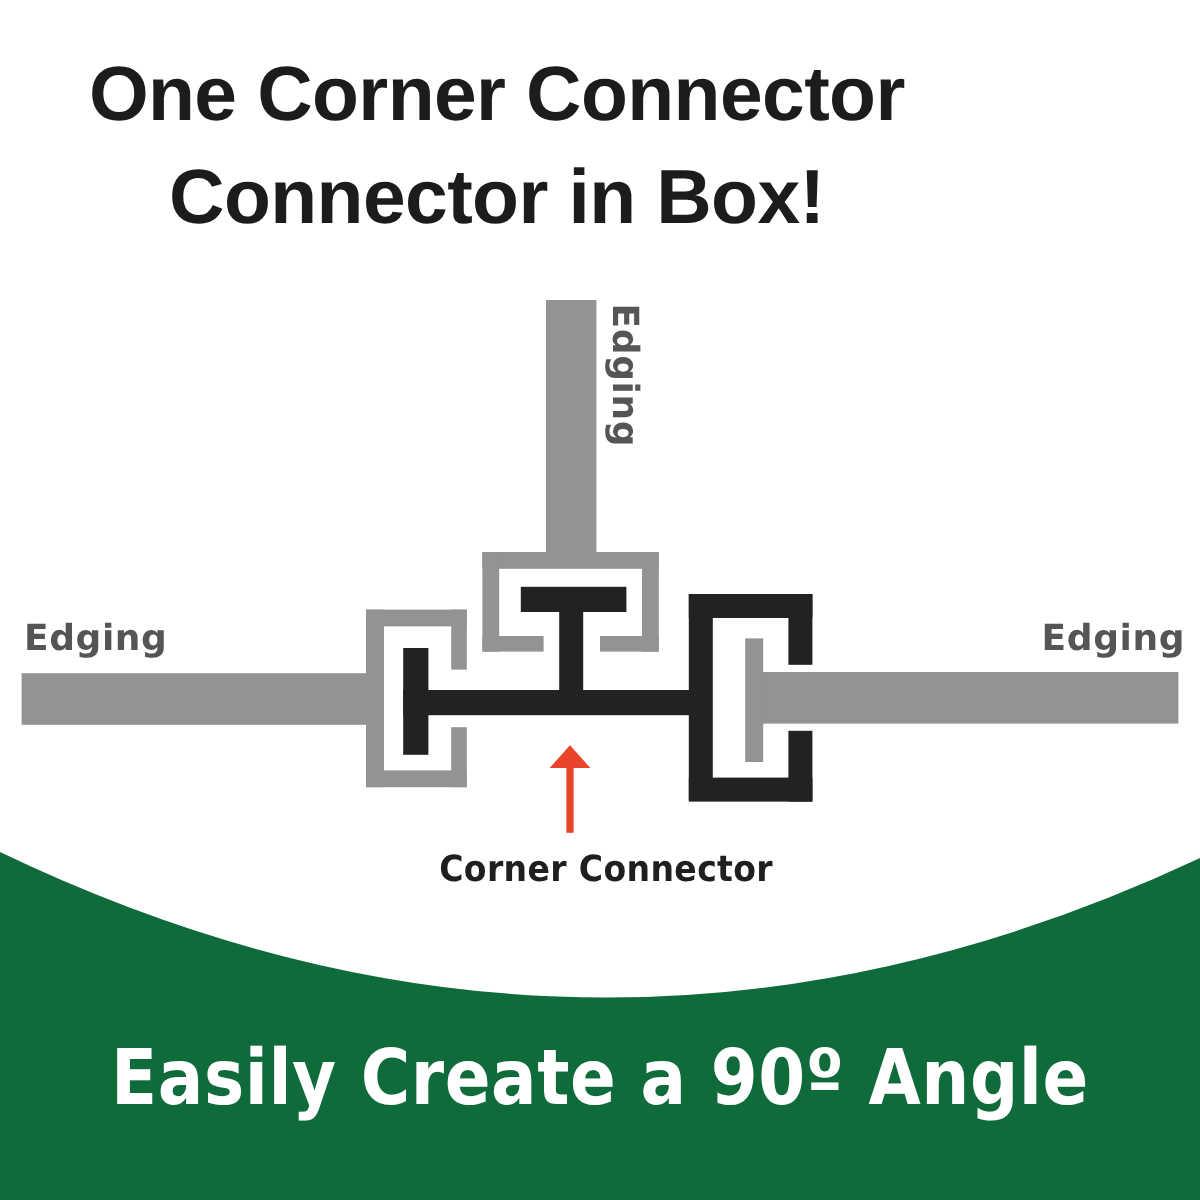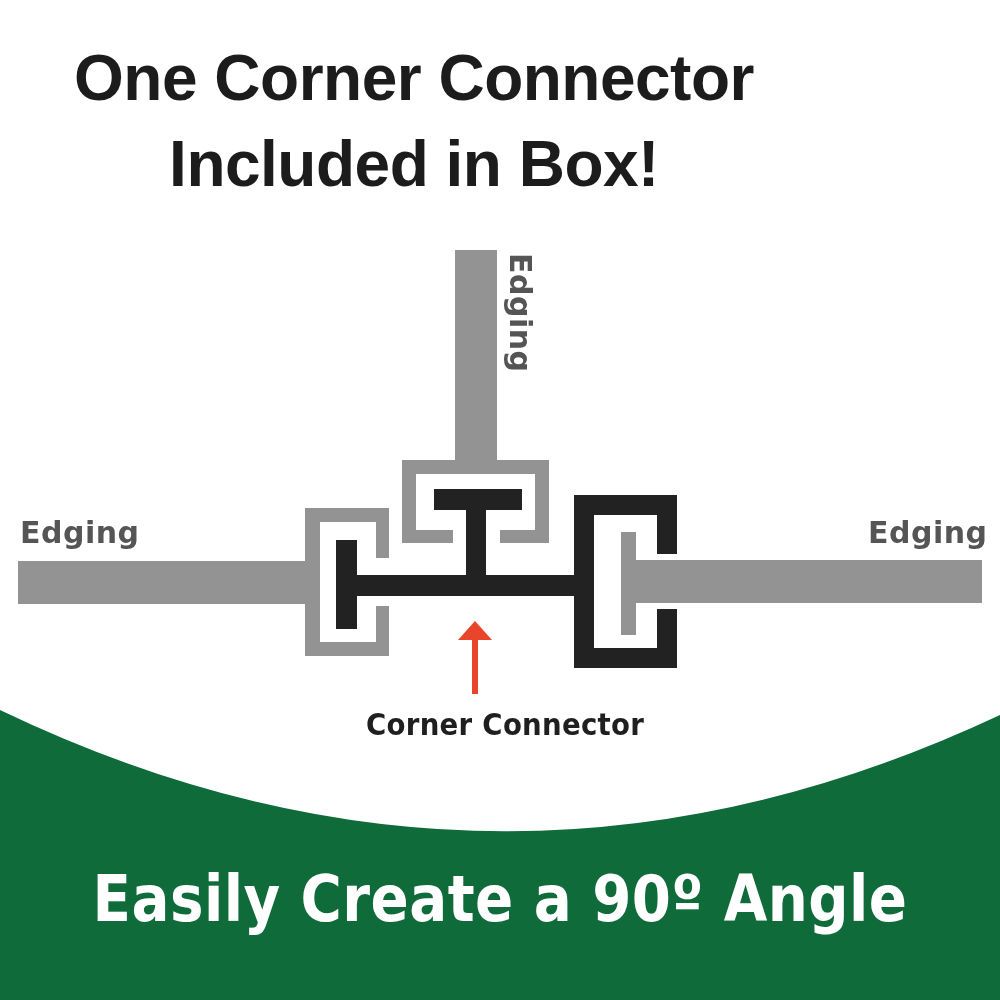--- a/index.html
+++ b/index.html
@@ -13,21 +13,21 @@
   .label-right { left: 868px; top: 515px; }
   .label-top { left: 500px; top: 253px; transform-origin: 0 0; transform: translate(38px, 0) rotate(90deg); }
   .connector-label { position: absolute; left: 366px; top: 707px; font-size: 30px; color: #1f1f1f; font-family: "DejaVu Sans", sans-serif; font-weight: bold; letter-spacing: 0.3px; transform: scaleX(0.92); transform-origin: left; }
   .green-wave { position: absolute; left: 0; top: 0; }
   .bottom-text { position: absolute; left: 0; width: 1000px; top: 862px; text-align: center; color: #ffffff; font-weight: bold; font-size: 64px; font-family: "DejaVu Sans", sans-serif; letter-spacing: 0.5px; transform: scaleX(0.88); }
 </style>
 </head>
 <body>
 
 <div class="title l1">One Corner Connector</div>
-<div class="title l2">Included in Box!</div>
+<div class="title l2">Connector in Box!</div>
 
 <svg class="diagram" width="1000" height="1000" viewBox="0 0 1000 1000">
 
   <g fill="#939393">
     <rect x="18" y="561" width="300" height="43"></rect>
 
     <rect x="305" y="508" width="15" height="148"></rect>
     <rect x="305" y="508" width="84" height="14"></rect>
     <rect x="305" y="642" width="84" height="14"></rect>
     <rect x="376" y="508" width="13" height="50"></rect>

